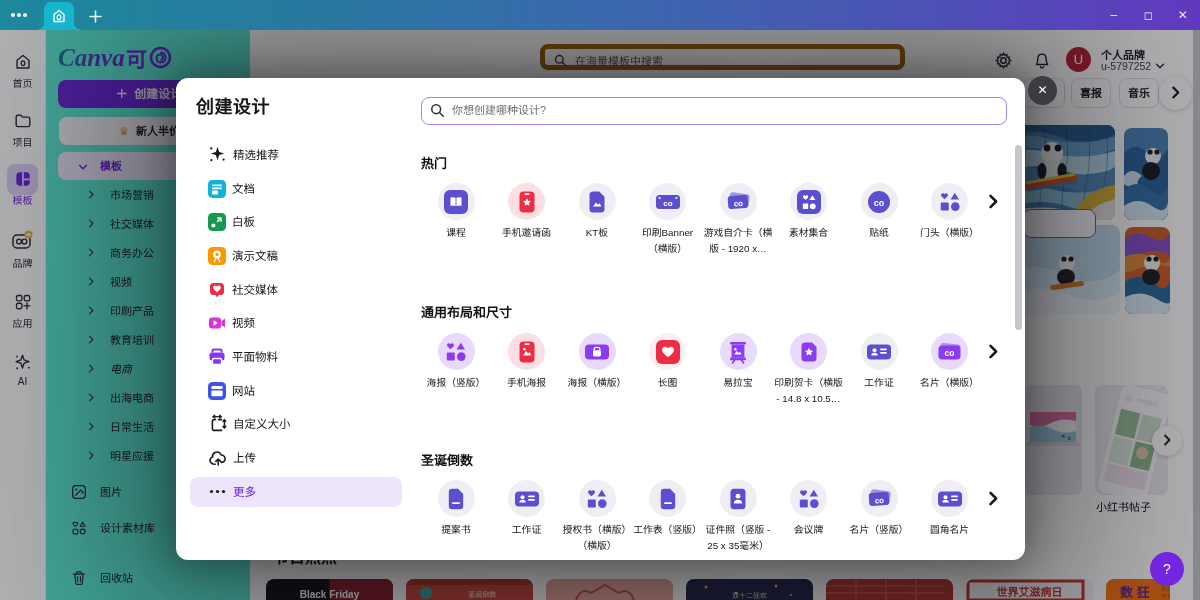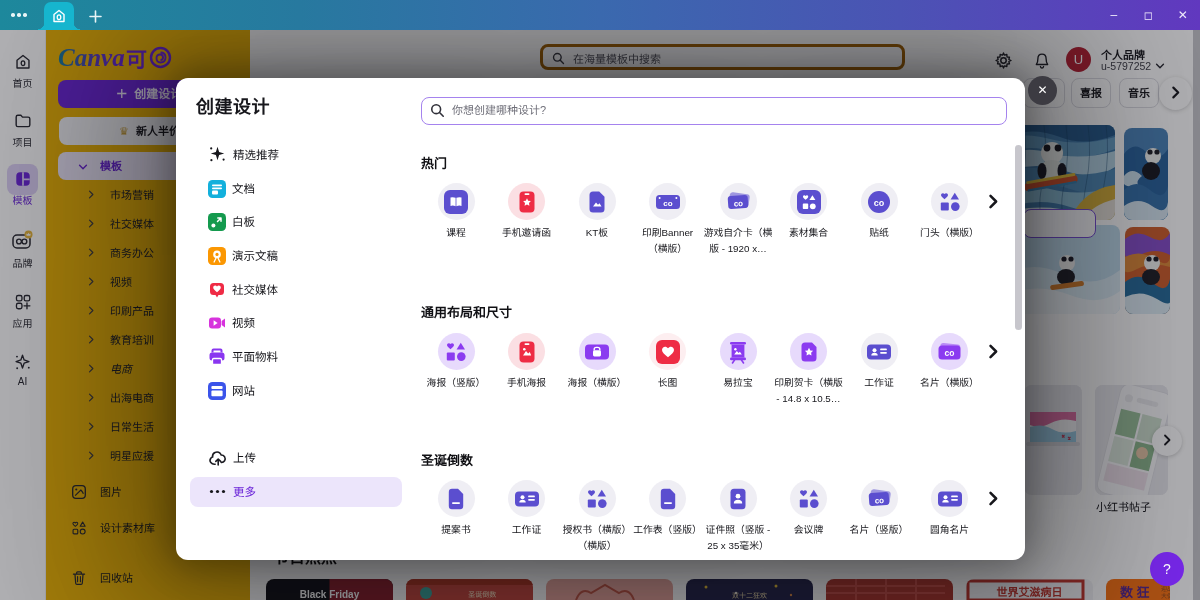--- a/index.html
+++ b/index.html
@@ -16,35 +16,35 @@
 .winbtns{position:absolute;right:0;top:0;height:30px;display:flex;align-items:center;color:#f0eafc;}
 .winbtns span{width:34.5px;text-align:center;font-size:12px;}
 #app{position:absolute;left:0;top:30px;width:1200px;height:570px;background:#fff;border-radius:0 14px 0 0;}
 #pagebg{position:absolute;left:1180px;top:30px;width:20px;height:20px;background:#b9b9be;}
 #rail{position:absolute;left:0;top:0;width:46px;height:570px;background:#fff;border-right:1px solid #eeeef1;}
 .ri{position:absolute;left:0;width:45px;text-align:center;color:#2c2c34;}
 .ri .rlbl{font-size:10px;display:block;margin-top:0px;}
 .ri.act{color:#6d28d9;}
 .ri .pill{position:absolute;left:7px;top:-6px;width:31px;height:31px;background:#ded2f6;border-radius:8px;}
 .ri svg{position:relative;}
-#sidebar{position:absolute;left:46px;top:0;width:204px;height:570px;background:#eab308;}
+#sidebar{position:absolute;left:46px;top:0;width:204px;height:570px;background:#5eead4;}
 .cbtn{position:absolute;left:12px;top:50px;width:182px;height:28px;background:#6d28d9;border-radius:8px;color:#f3ecff;
  font-size:12px;text-align:center;line-height:28px;font-weight:700;}
 .nhalf{position:absolute;left:13px;top:87px;width:181px;height:28px;background:#f4f3f7;border-radius:8px;
  font-size:11px;color:#1c1c21;text-align:center;line-height:28px;font-weight:700;}
 .crown{color:#c9a23f;margin-right:7px;font-weight:400;font-size:11px;}
 .tmplhead{position:absolute;left:12px;top:122px;width:182px;height:28px;background:#efe9fb;border-radius:8px;
  color:#6d28d9;font-size:11px;font-weight:700;line-height:28px;}
 .tmplhead .chev{margin:0 12px 0 20px;display:inline-block;}
 .scat{position:absolute;left:12px;width:182px;height:29px;font-size:11px;color:#23232a;line-height:29px;}
 .scat .chev{margin:0 16px 0 30px;display:inline-block;}
 .sitem{position:absolute;left:12px;width:182px;height:29px;font-size:11px;color:#1c1c21;line-height:29px;}
 .sitem svg{vertical-align:-4px;margin:0 13px 0 13px;}
 #main{position:absolute;left:250px;top:0;width:950px;height:570px;background:#fff;}
-.hsearch{position:absolute;left:290px;top:14px;width:365px;height:26px;background:#fbfbfc;border:3px solid #a16207;border-radius:8px;
+.hsearch{position:absolute;left:290px;top:14px;width:365px;height:26px;background:#fbfbfc;border:5px solid #a16207;border-radius:8px;
  color:#55555e;font-size:11px;line-height:24px;padding-left:30px;}
 .hsearch svg{position:absolute;left:9px;top:5px;}
 .hicon{position:absolute;color:#25252c;}
 .avatar{position:absolute;left:816px;top:17px;width:25px;height:25px;border-radius:50%;background:#b82436;color:#fff;
  font-size:13px;text-align:center;line-height:25px;}
 .uname{position:absolute;left:851px;top:16px;font-size:11px;font-weight:700;color:#1c1c21;}
 .uid{position:absolute;left:851px;top:29.5px;font-size:10.5px;color:#44444d;}
 .uchev{position:absolute;left:905px;top:25px;}
 .chip{position:absolute;top:48px;height:30px;border:1px solid #dcdce2;border-radius:8px;background:#fff;
  font-size:11px;font-weight:700;color:#1c1c21;text-align:center;line-height:28px;}
@@ -388,20 +388,26 @@
       <div class="mitem" style="top:264px;"><svg width="18" height="18" viewBox="0 0 18 18">
           <path d="M4.5 4.5 V2.5 Q4.5 1.5 5.5 1.5 H12.5 Q13.5 1.5 13.5 2.5 V4.5" fill="none" stroke="#8a36f0" stroke-width="2"></path>
           <rect x="1.5" y="4.5" width="15" height="8" rx="2.5" fill="#8a36f0"></rect>
           <rect x="4.5" y="10.5" width="9" height="6" rx="1.2" fill="#8a36f0" stroke="#fff" stroke-width="1.3"></rect>
         </svg>平面物料</div>
       <div class="mitem" style="top:298px;"><svg width="18" height="18" viewBox="0 0 18 18">
           <rect x="0" y="0" width="18" height="18" rx="4.5" fill="#3b54ea"></rect>
           <rect x="3.4" y="4" width="11.2" height="3" rx="1" fill="#fff"></rect>
           <rect x="3.4" y="8.6" width="11.2" height="5.6" rx="1" fill="#fff"></rect>
         </svg>网站</div>
+      <div class="mitem" style="top:331px;"><svg width="19" height="19" viewBox="0 0 19 19">
+          <path d="M4.5 3.2 L6.2 1.8 L7.9 3.2 M6.2 2 V4.4" fill="none" stroke="none"></path>
+          <path d="M5 2.6 H13.4 M5 2.6 L6.8 1.2 M5 2.6 L6.8 4 M13.4 2.6 L11.6 1.2 M13.4 2.6 L11.6 4" fill="none" stroke="#1c1c22" stroke-width="1.4" stroke-linecap="round" stroke-linejoin="round"></path>
+          <path d="M16.4 5.6 V14 M16.4 5.6 L15 7.4 M16.4 5.6 L17.8 7.4 M16.4 14 L15 12.2 M16.4 14 L17.8 12.2" fill="none" stroke="#1c1c22" stroke-width="1.4" stroke-linecap="round" stroke-linejoin="round"></path>
+          <path d="M10.6 5.6 H13.6 M13.6 16.4 H6.4 Q4.4 16.4 4.4 14.4 V7.6 Q4.4 5.6 6.4 5.6 H7.4" fill="none" stroke="#1c1c22" stroke-width="1.6" stroke-linecap="round"></path>
+        </svg>自定义大小</div>
       <div class="mitem" style="top:365px;"><svg width="19" height="19" viewBox="0 0 19 19">
           <path d="M7.2 16.2 Q4.4 16.6 2.8 14.6 Q1.2 12.4 2.8 10.2 Q3.6 9.2 4.6 8.9 Q4.2 5.6 7 4.4 Q9.8 3.2 12 5.2 Q12.8 6 13.2 7 Q15.4 7 16.6 8.8 Q17.8 10.8 16.6 12.8 Q15.4 14.6 13.2 14.4" fill="none" stroke="#1c1c22" stroke-width="1.6" stroke-linecap="round"></path>
           <path d="M10.2 17 V11.4 M7.8 13.4 L10.2 11 L12.6 13.4" fill="none" stroke="#1c1c22" stroke-width="1.6" stroke-linecap="round" stroke-linejoin="round"></path>
         </svg>上传</div>
       <div class="mitem more" style="top:399px;"><svg width="19" height="19" viewBox="0 0 19 19">
           <circle cx="3.5" cy="9.5" r="1.6" fill="#17171c"></circle>
           <circle cx="9.5" cy="9.5" r="1.6" fill="#17171c"></circle>
           <circle cx="15.5" cy="9.5" r="1.6" fill="#17171c"></circle>
         </svg>更多</div>
       <div class="msect" style="left:245px;top:75px;">热门</div>

